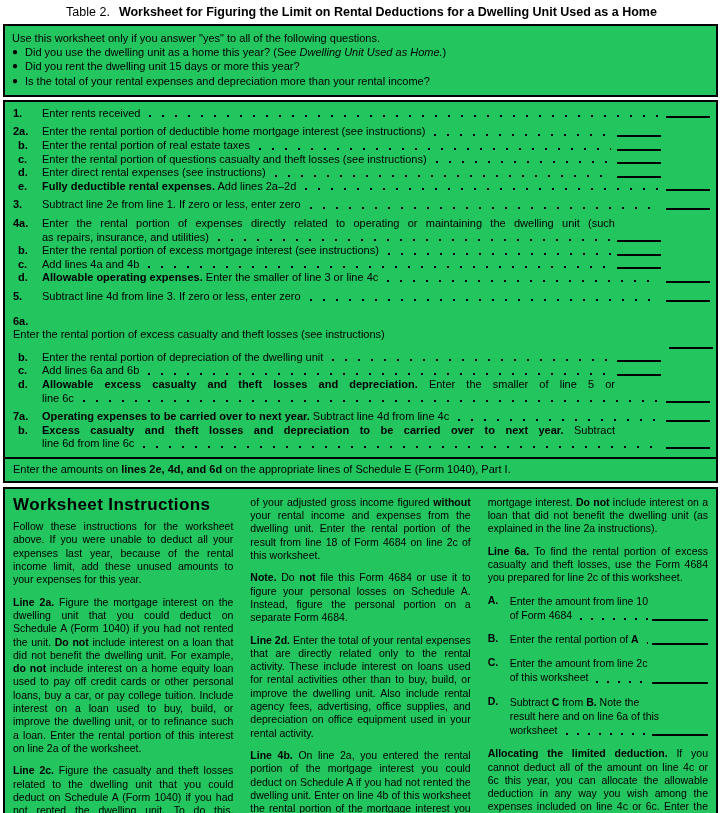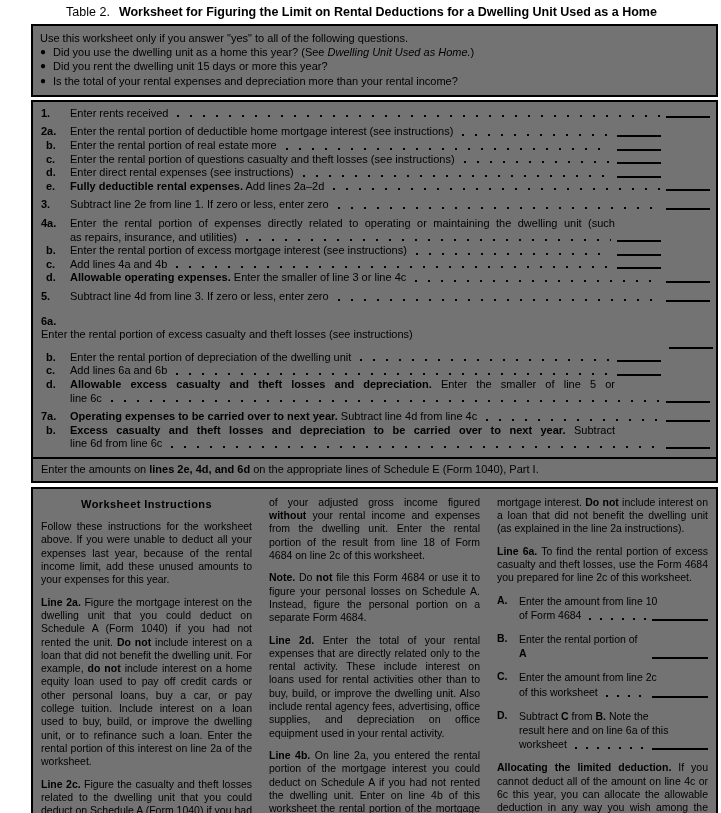--- a/index.html
+++ b/index.html
@@ -9,21 +9,21 @@
     font-family: "Liberation Sans", sans-serif;
     color: #000;
   }
   .page { padding: 3px 3px 0 3px; }
 
   
   .title { font-size: 12.5px; padding: 2px 0 5px 2px; white-space: nowrap; text-align: center; }
   .title .pre { font-weight: normal; margin-right: 9px; }
   .title .hd  { font-weight: bold; }
 
-  .box { border: 2px solid #000; background: #737373; margin-left: 28px; }
+  .box { border: 2px solid #000; background: #22c55e; }
 
   
   .intro { margin-bottom: 3px; padding: 5px 7px 7px 7px; font-size: 11px; line-height: 14.2px; }
   .bullet-row { display: flex; }
   .bullet-mark { width: 13px; flex: none; font-size: 10px; line-height: 14.2px; }
 
   
   .wsbox { margin-bottom: 4px; font-size: 11px; }
   .ws-rows { padding: 5px 3px 6px 8px; }
   .wrow { display: flex; align-items: baseline; line-height: 13.6px; }
@@ -41,21 +41,21 @@
   .aline { flex: none; width: 44px; border-bottom: 2px solid #000; align-self: flex-end; margin-bottom: 2px; }
   .aline.outer { margin-right: 3px; }
   .tail  { flex: none; width: 52px; }
   .tail-just { flex: none; width: 98px; }
   .ws-footer { border-top: 2px solid #000; padding: 3px 8px 4px 8px; line-height: 15px; }
 
   
   .insbox { height: 364px; padding: 7px 8px 6px 8px; overflow: hidden; }
   .cols { display: flex; gap: 17px; }
   .col { flex: 1 1 0; font-size: 10.5px; line-height: 13.3px; }
-  .ins-h { font-size: 11px; font-weight: bold; letter-spacing: 0.4px; margin: 2px 0 9px 0; text-align: center; }
+  .ins-h { font-size: 17px; font-weight: bold; letter-spacing: 0.4px; margin: 2px 0 9px 0; }
   .ins-p { text-align: justify; margin-bottom: 9px; }
   .ins-p:last-child { margin-bottom: 0; }
   .abcd { display: flex; margin: 0 0 10px 0; }
   .abcd-label { width: 22px; flex: none; font-weight: bold; }
   .abcd-body { flex: 1 1 auto; }
   .abcd-line { display: flex; align-items: baseline; line-height: 14.2px; }
   .leader2 {
     flex: 1 1 auto; align-self: flex-end; height: 2px;
     margin: 0 4px 2px 8px;
     background-image: repeating-linear-gradient(to right, #000 0 2px, transparent 2px 11px);
@@ -102,21 +102,21 @@
         </div>
         <div class="wrow gap">
           <div class="num">2a.</div>
           <div class="txt"><span>Enter the rental portion of deductible home mortgage interest (see instructions)</span></div>
           <div class="leader"></div>
           <div class="aline"></div>
           <div class="tail"></div>
         </div>
         <div class="wrow">
           <div class="num sub">b.</div>
-          <div class="txt"><span>Enter the rental portion of real estate more</span></div>
+          <div class="txt"><span>Enter the rental portion of real estate taxes</span></div>
           <div class="leader"></div>
           <div class="aline"></div>
           <div class="tail"></div>
         </div>
         <div class="wrow">
           <div class="num sub">c.</div>
           <div class="txt"><span>Enter the rental portion of questions casualty and theft losses (see instructions)</span></div>
           <div class="leader"></div>
           <div class="aline"></div>
           <div class="tail"></div>

